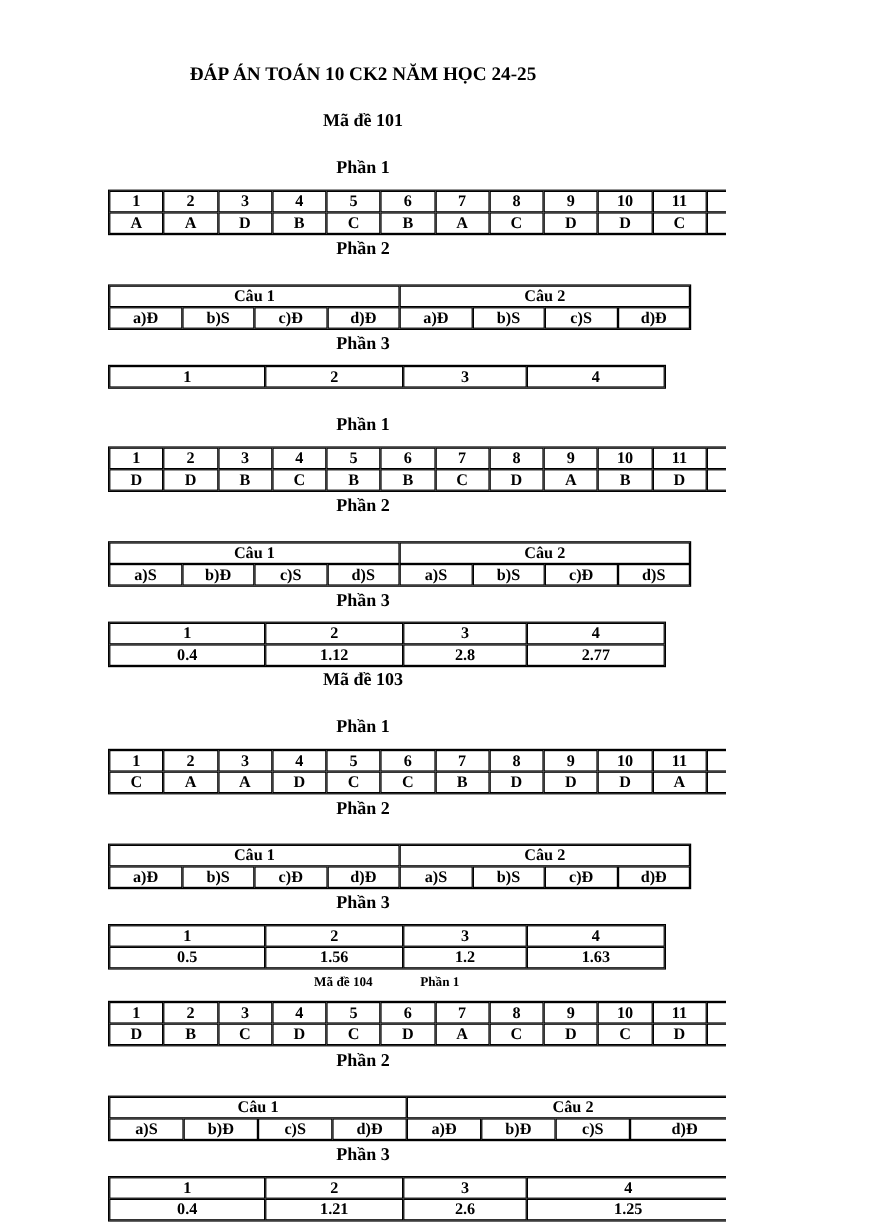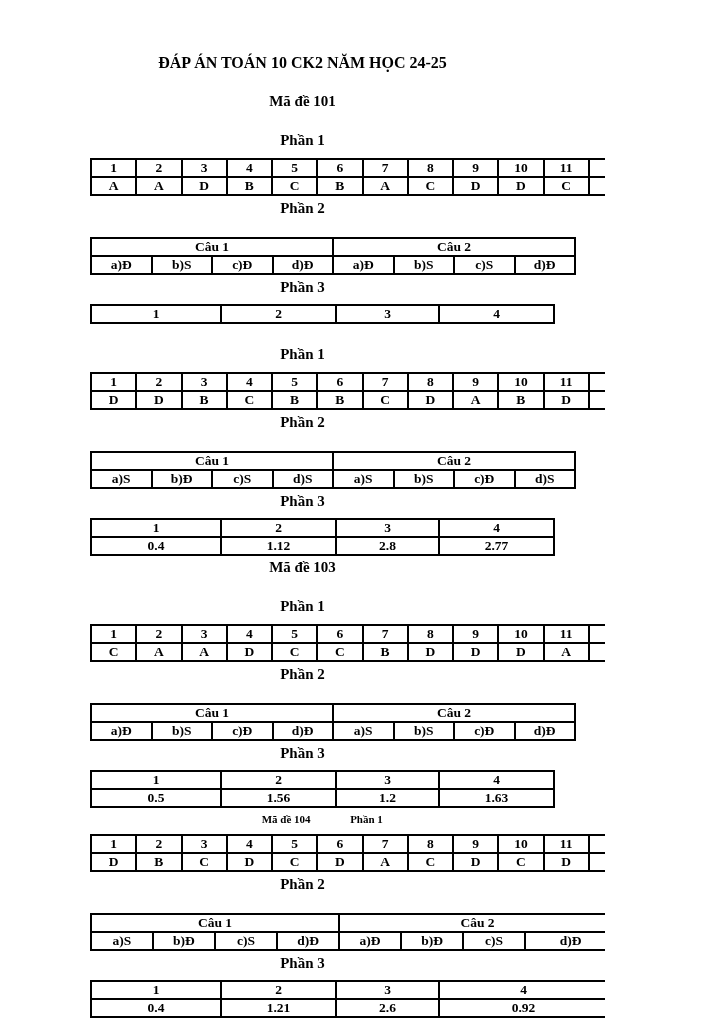--- a/index.html
+++ b/index.html
@@ -373,18 +373,18 @@
           <tr>
             <td>1</td>
             <td>2</td>
             <td>3</td>
             <td>4</td>
           </tr>
           <tr>
             <td>0.4</td>
             <td>1.21</td>
             <td>2.6</td>
-            <td>0.92</td>
+            <td>1.25</td>
           </tr>
         </tbody>
       </table>
     </div>
 </div>
 
 </body></html>

